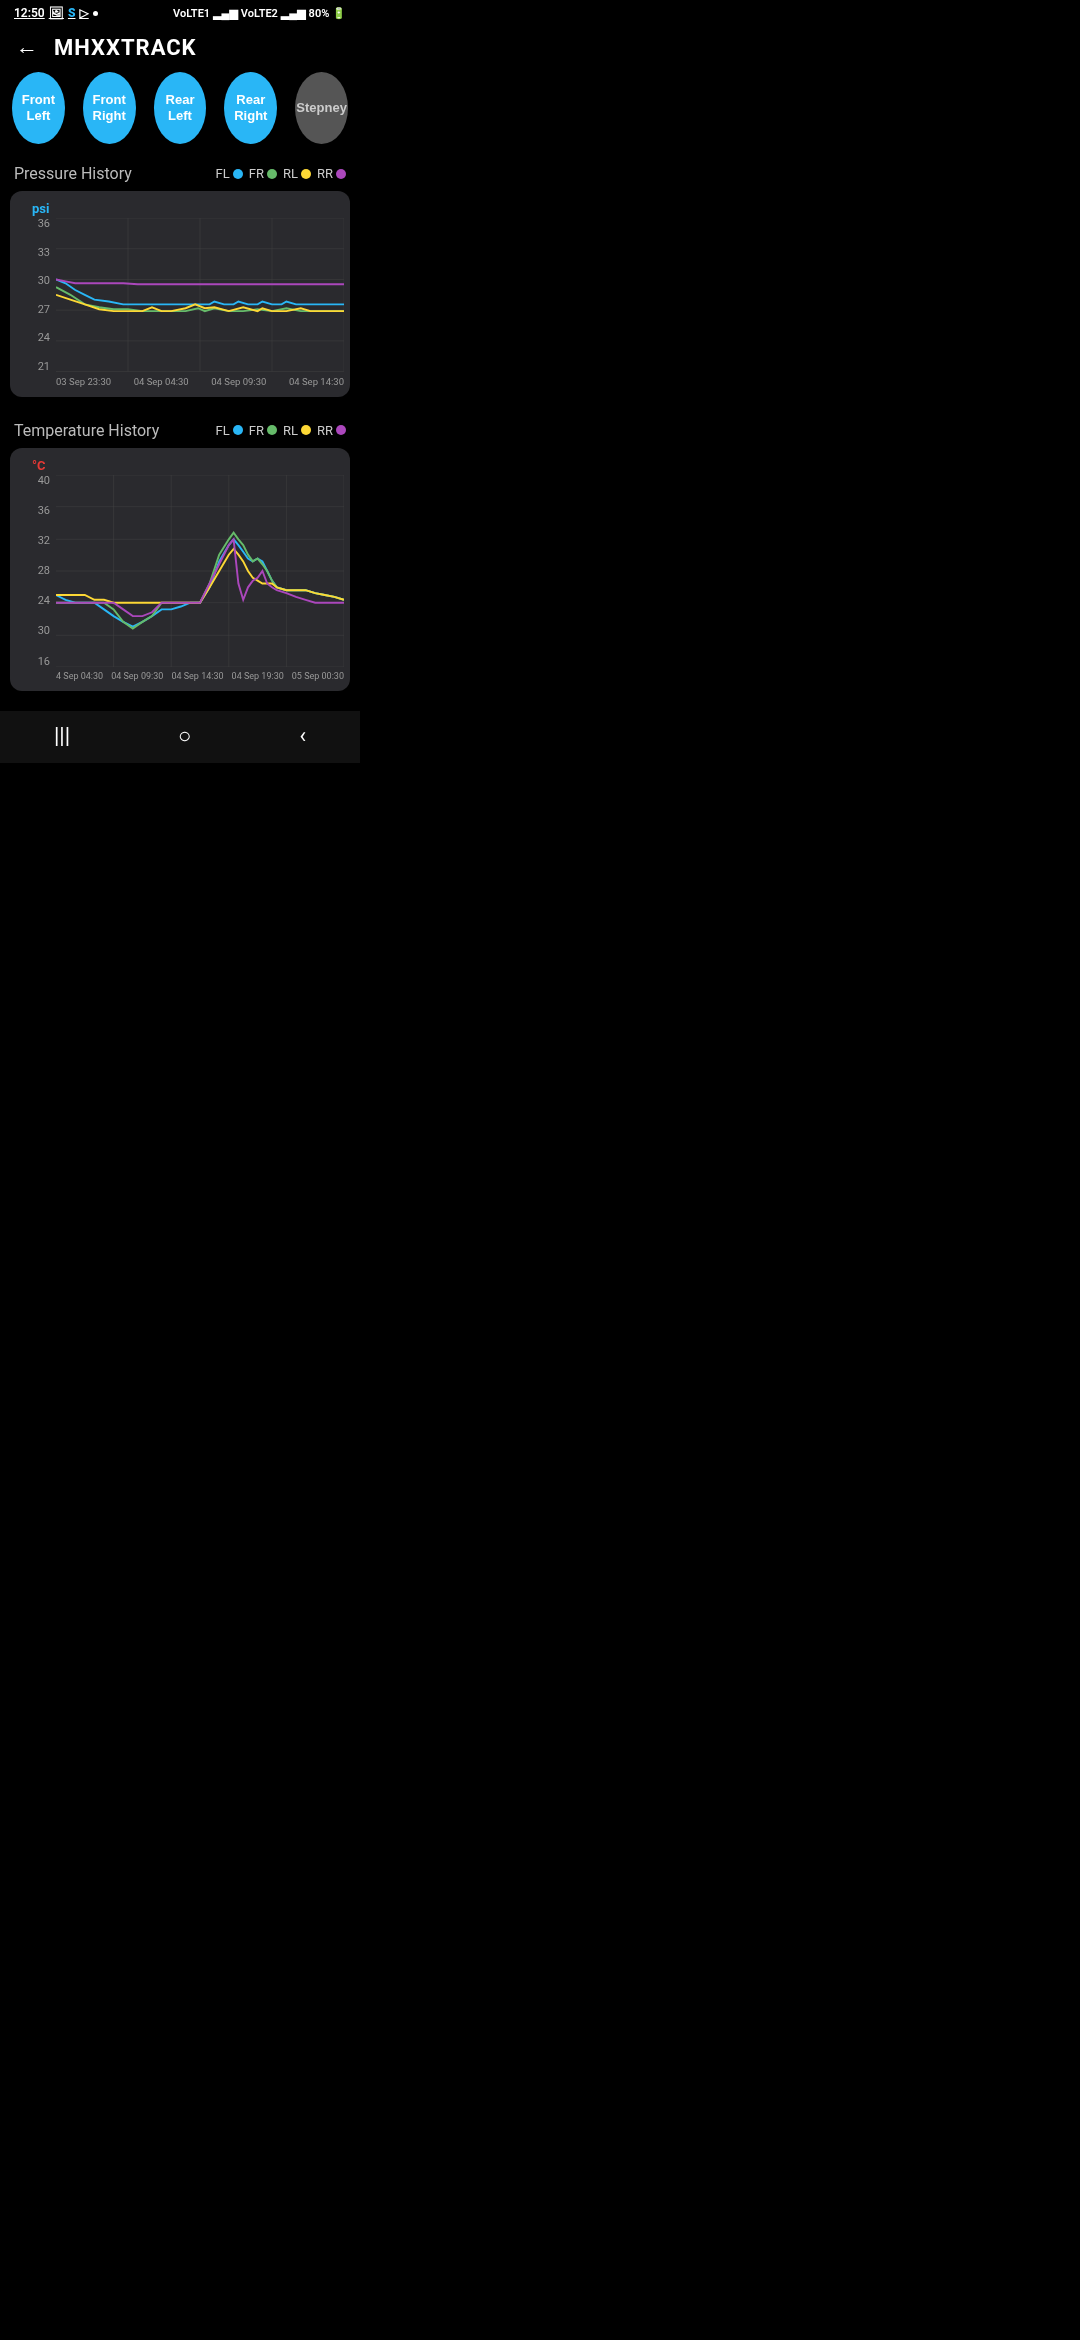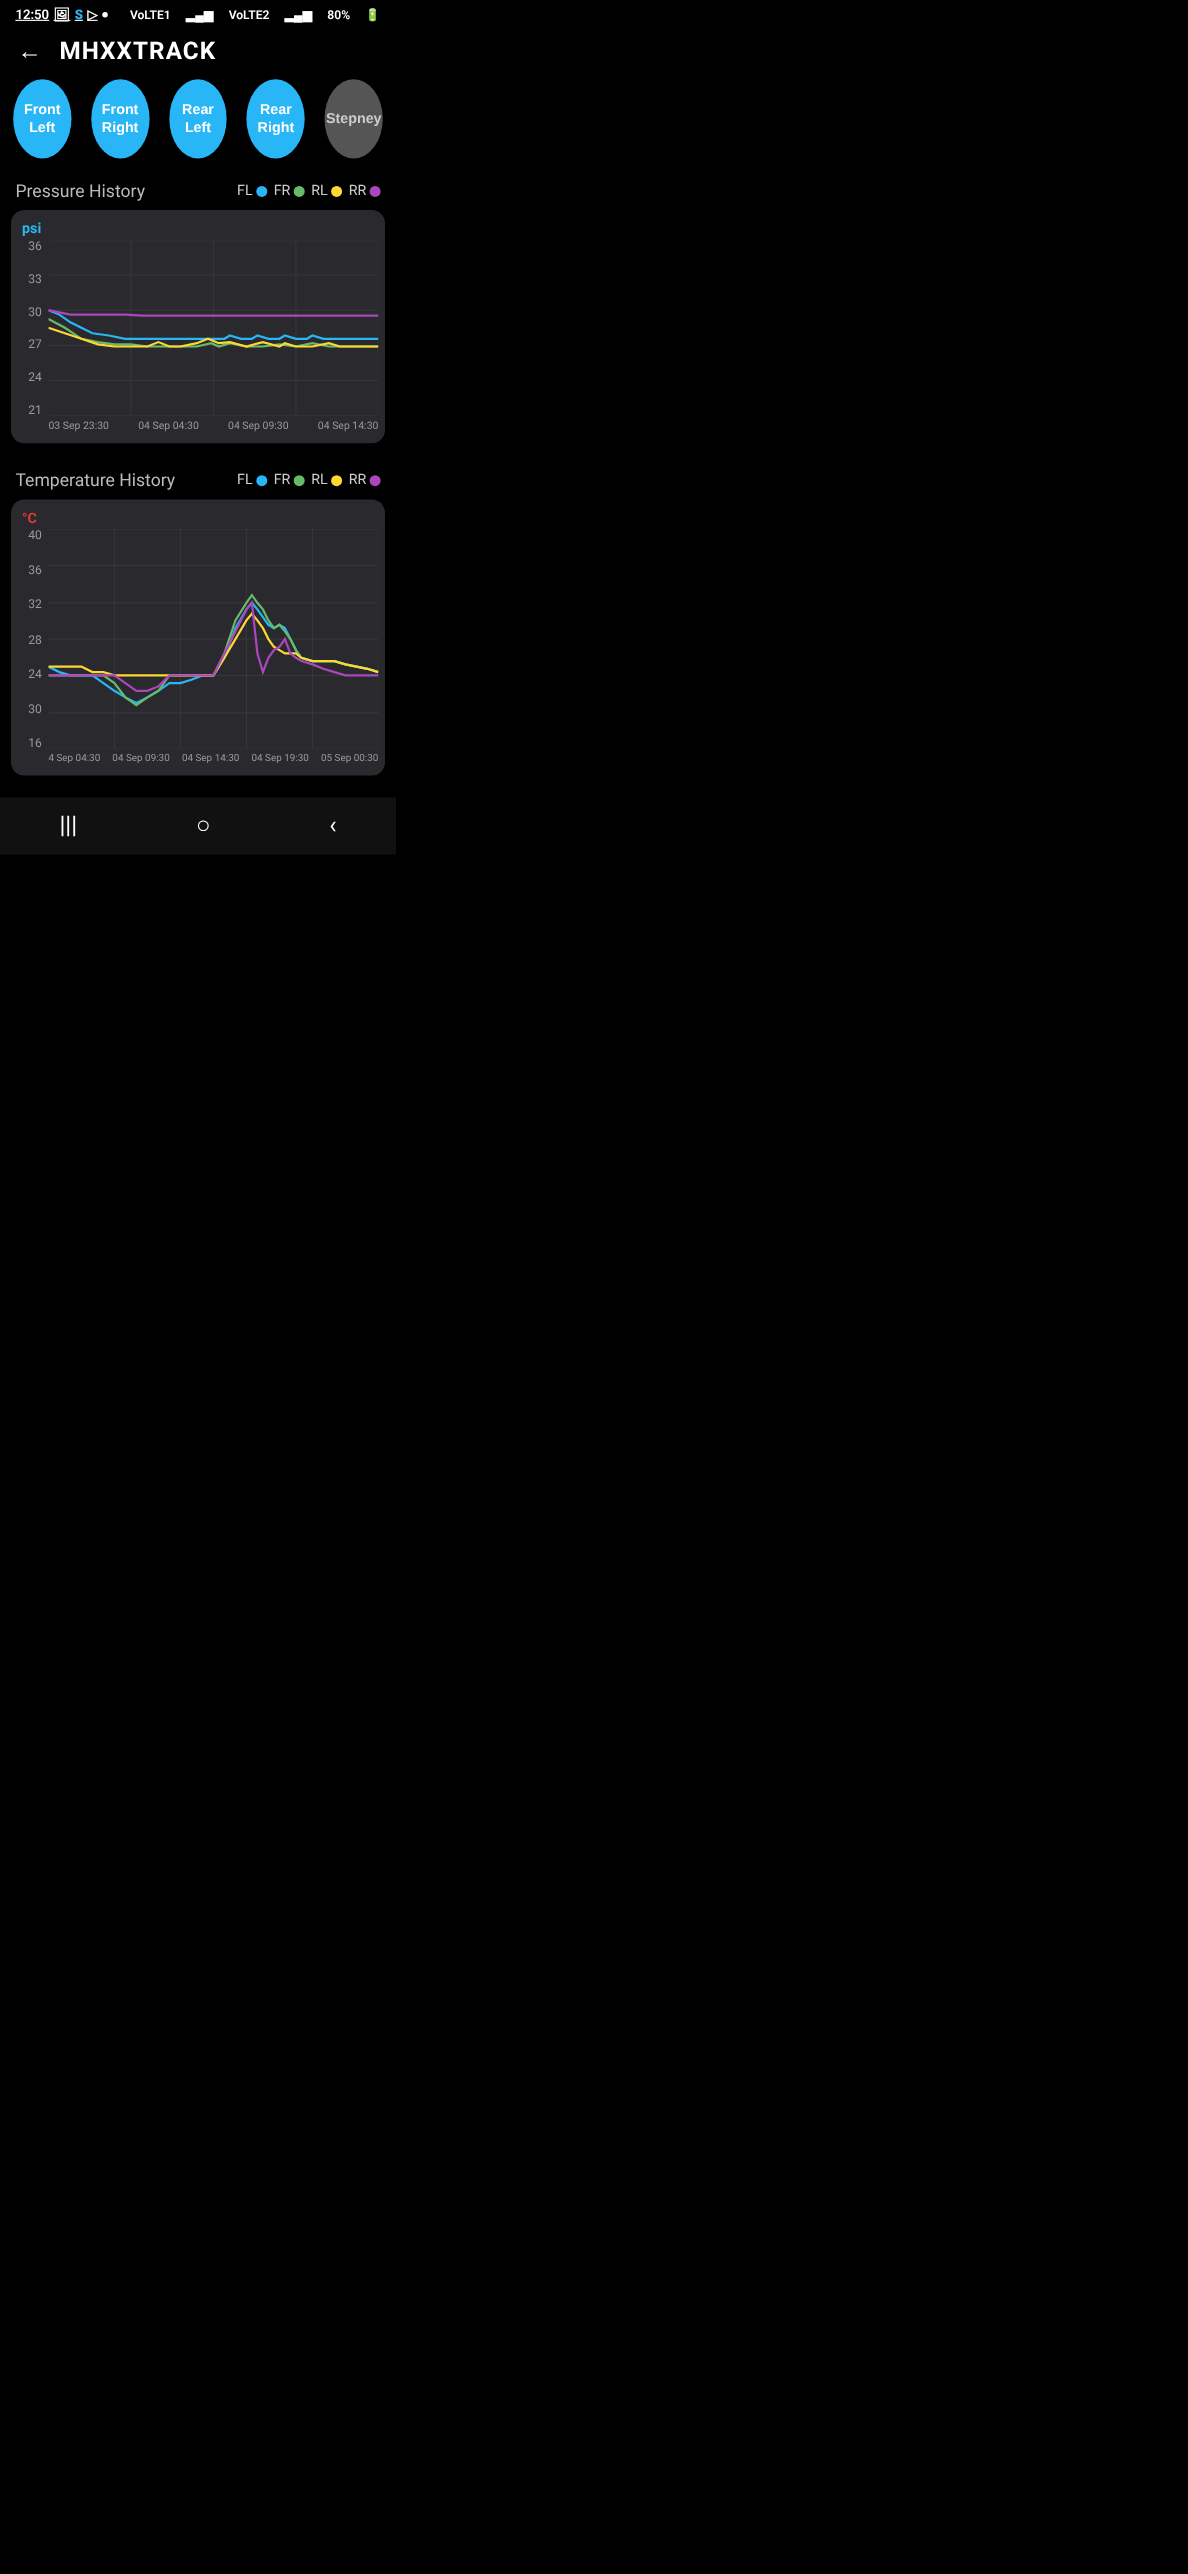--- a/index.html
+++ b/index.html
@@ -16,21 +16,21 @@
     
     .status-bar {
       display: flex;
       justify-content: space-between;
       align-items: center;
       padding: 6px 14px 4px;
       font-size: 12px;
       font-weight: 600;
     }
     .status-left { display: flex; align-items: center; gap: 4px; text-decoration: underline; }
-    .status-right { display: flex; align-items: center; gap: 14px; font-size: 11px; }
+    .status-right { display: flex; align-items: center; gap: 3px; font-size: 11px; }
     .status-dot { width: 5px; height: 5px; background: #fff; border-radius: 50%; }
 
     
     .header {
       display: flex;
       align-items: center;
       padding: 10px 16px 12px;
       gap: 16px;
     }
     .back-arrow {
@@ -102,21 +102,21 @@
       width: 10px;
       height: 10px;
       border-radius: 50%;
     }
 
     
     .chart-card {
       background: #2a2a2e;
       border-radius: 12px;
       margin: 0 10px 20px;
-      padding: 10px 6px 10px 0;
+      padding: 10px 6px 10px 12px;
       overflow: hidden;
     }
 
     .chart-inner {
       position: relative;
       width: 100%;
     }
 
     .chart-y-label {
       font-size: 13px;

